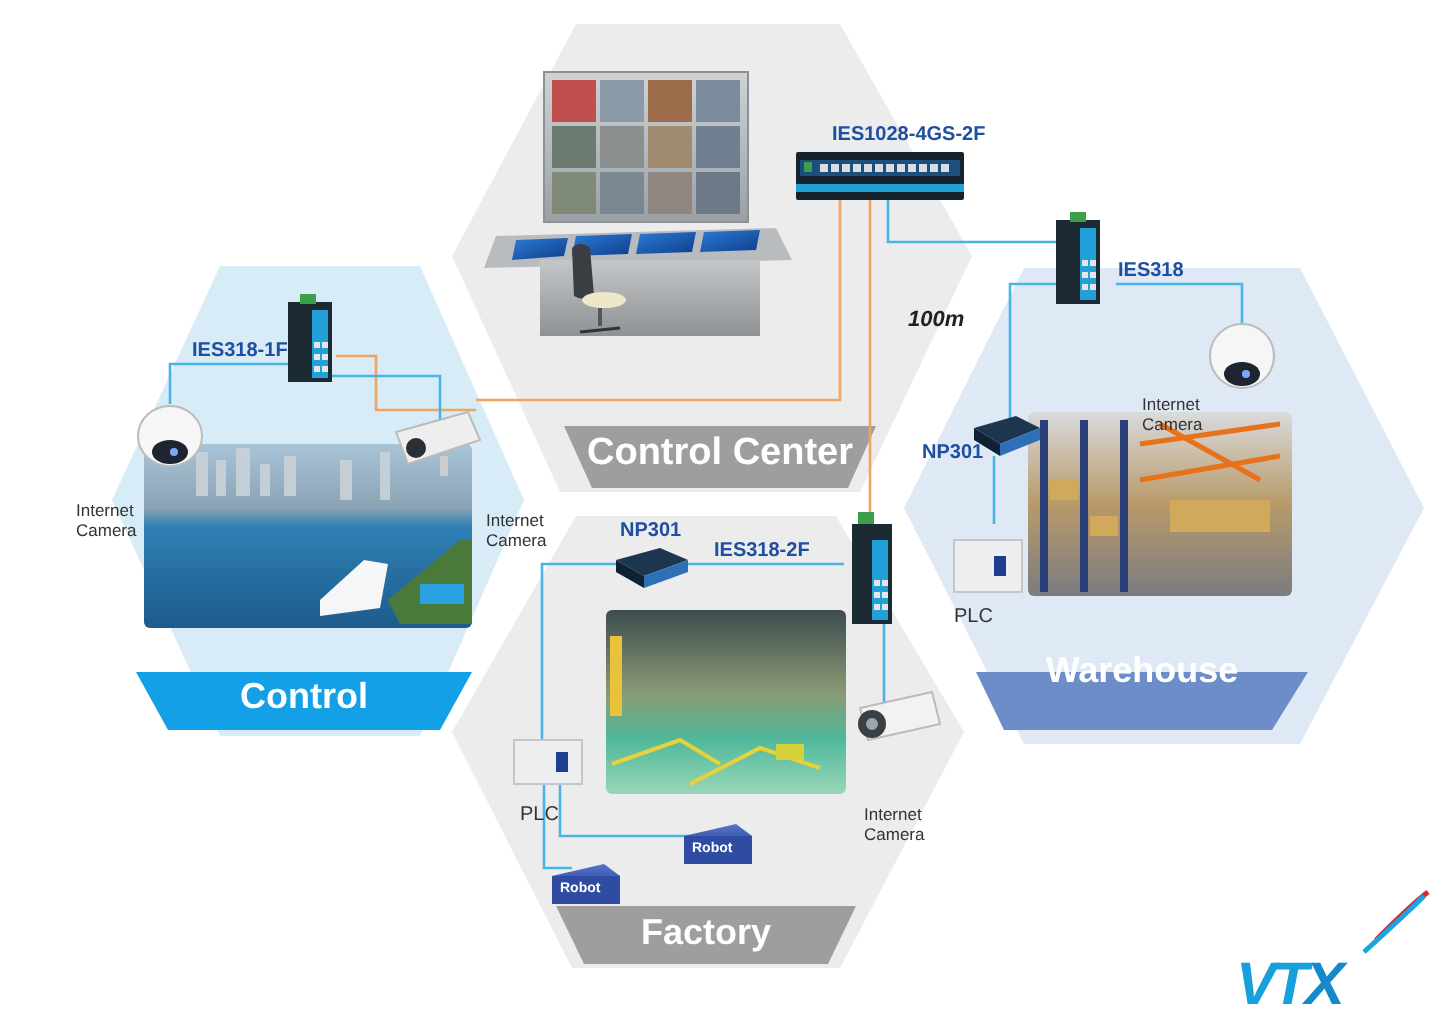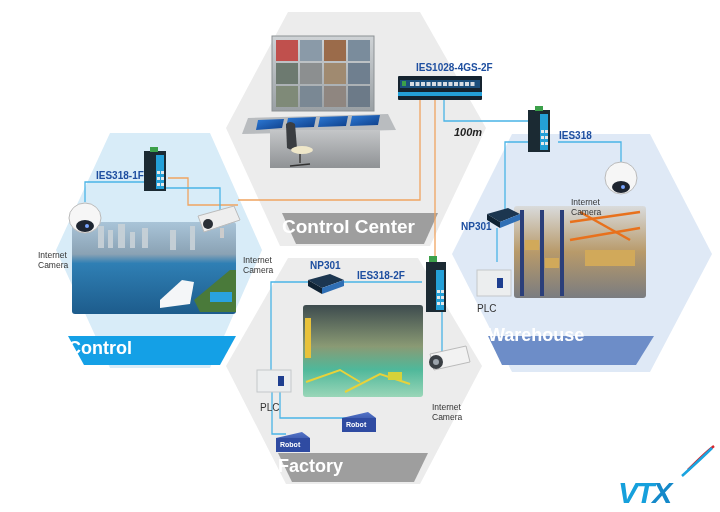--- a/index.html
+++ b/index.html
@@ -2,22 +2,22 @@
 <html><head>
 <meta charset="utf-8">
 <style>
   html, body { margin:0; padding:0; background:#ffffff; }
   body { width:720px; height:512px; position:relative; overflow:hidden; font-family:"Liberation Sans", sans-serif; }
   #stage { position:absolute; left:0; top:0; width:720px; height:512px; }
   .lbl { position:absolute; font-family:"Liberation Sans", sans-serif; }
   .dev-label { font-weight:bold; color:#1e4fa0; font-size:10px; white-space:nowrap; }
   .cam-label { color:#333; font-size:8.5px; line-height:10px; white-space:nowrap;margin-top:21px; }
   .plc-label { color:#333; font-size:10px; white-space:nowrap;margin-top:43px; }
-  .dist-label { font-weight:bold; font-style:italic; color:#222; font-size:11px; }
-  .hex-title { color:#ffffff; font-weight:bold; }
+  .dist-label { font-weight:bold; font-style:italic; color:#222; font-size:11px;margin-top:28px; }
+  .hex-title { color:#ffffff; font-weight:bold; text-align:center; }
   .robot-label { color:#fff; font-weight:bold; font-size:7px; }
 </style>
 </head>
 <body>
 
 <svg id="stage" width="720" height="512" viewBox="0 0 720 512" xmlns="http://www.w3.org/2000/svg">
   <defs>
     <linearGradient id="monitorGrad" x1="0" y1="0" x2="0" y2="1">
       <stop offset="0" stop-color="#cfd3d6"></stop>
         <stop offset="1" stop-color="#9aa0a4"></stop>

